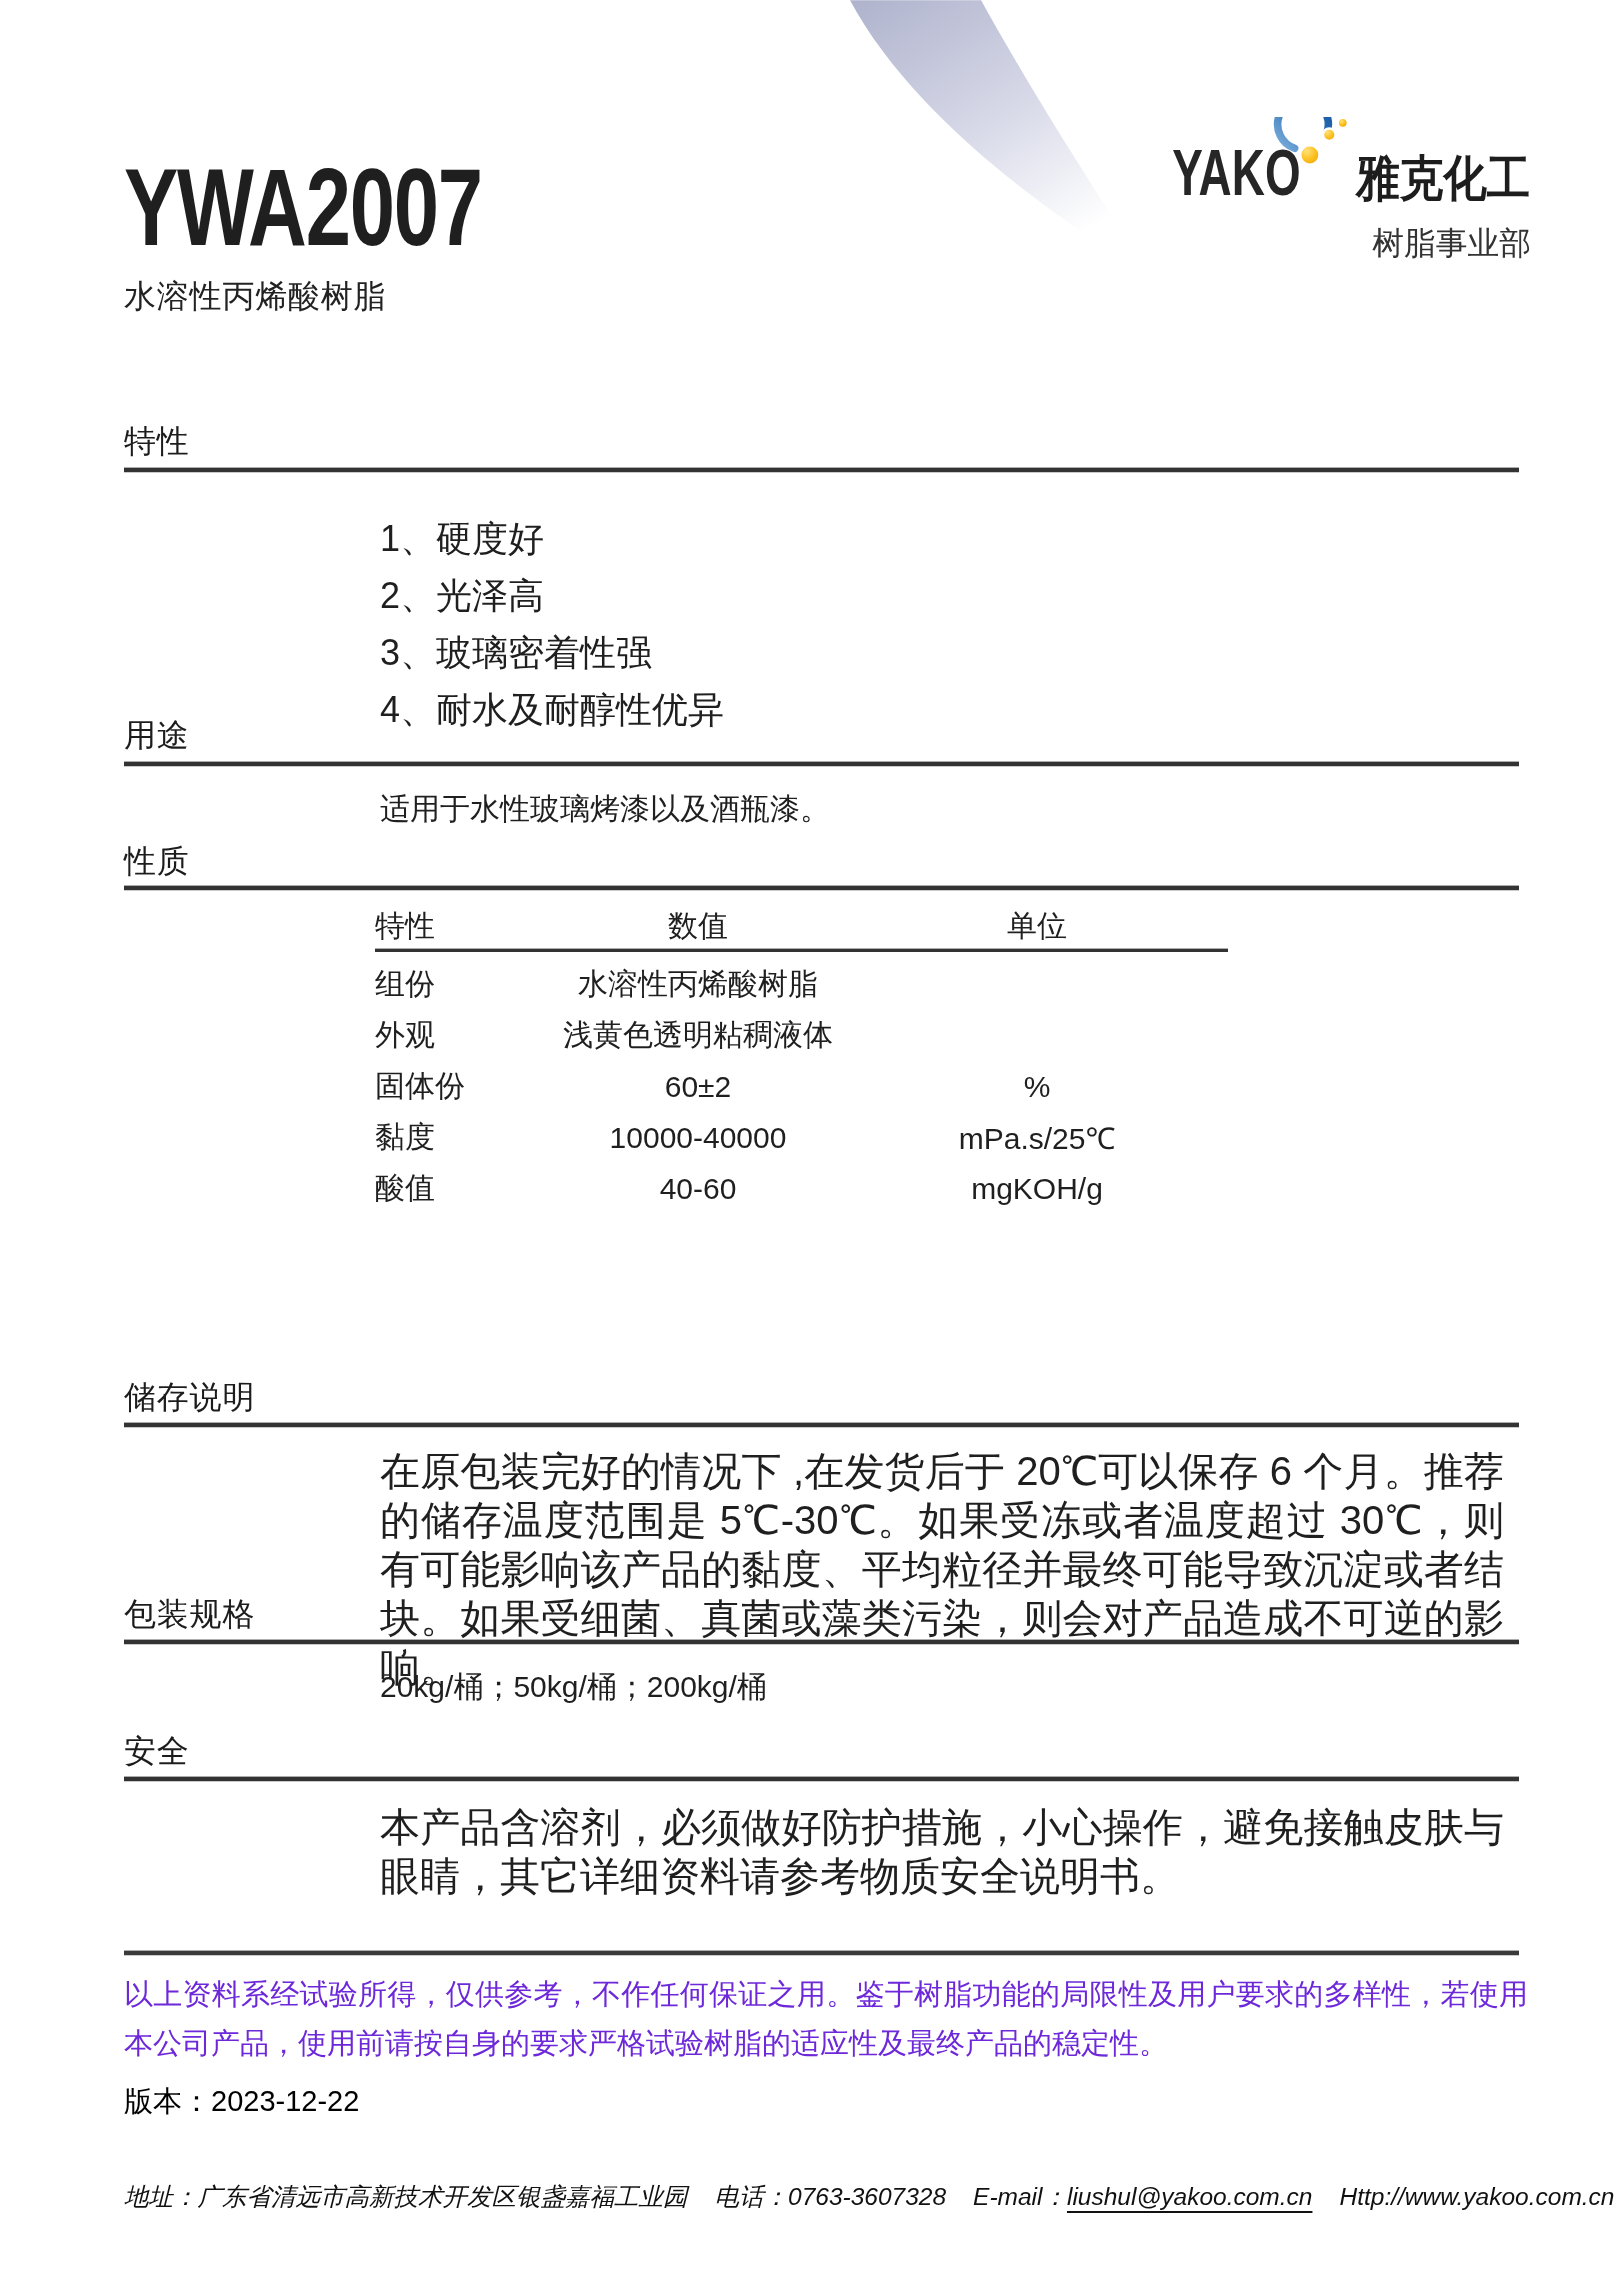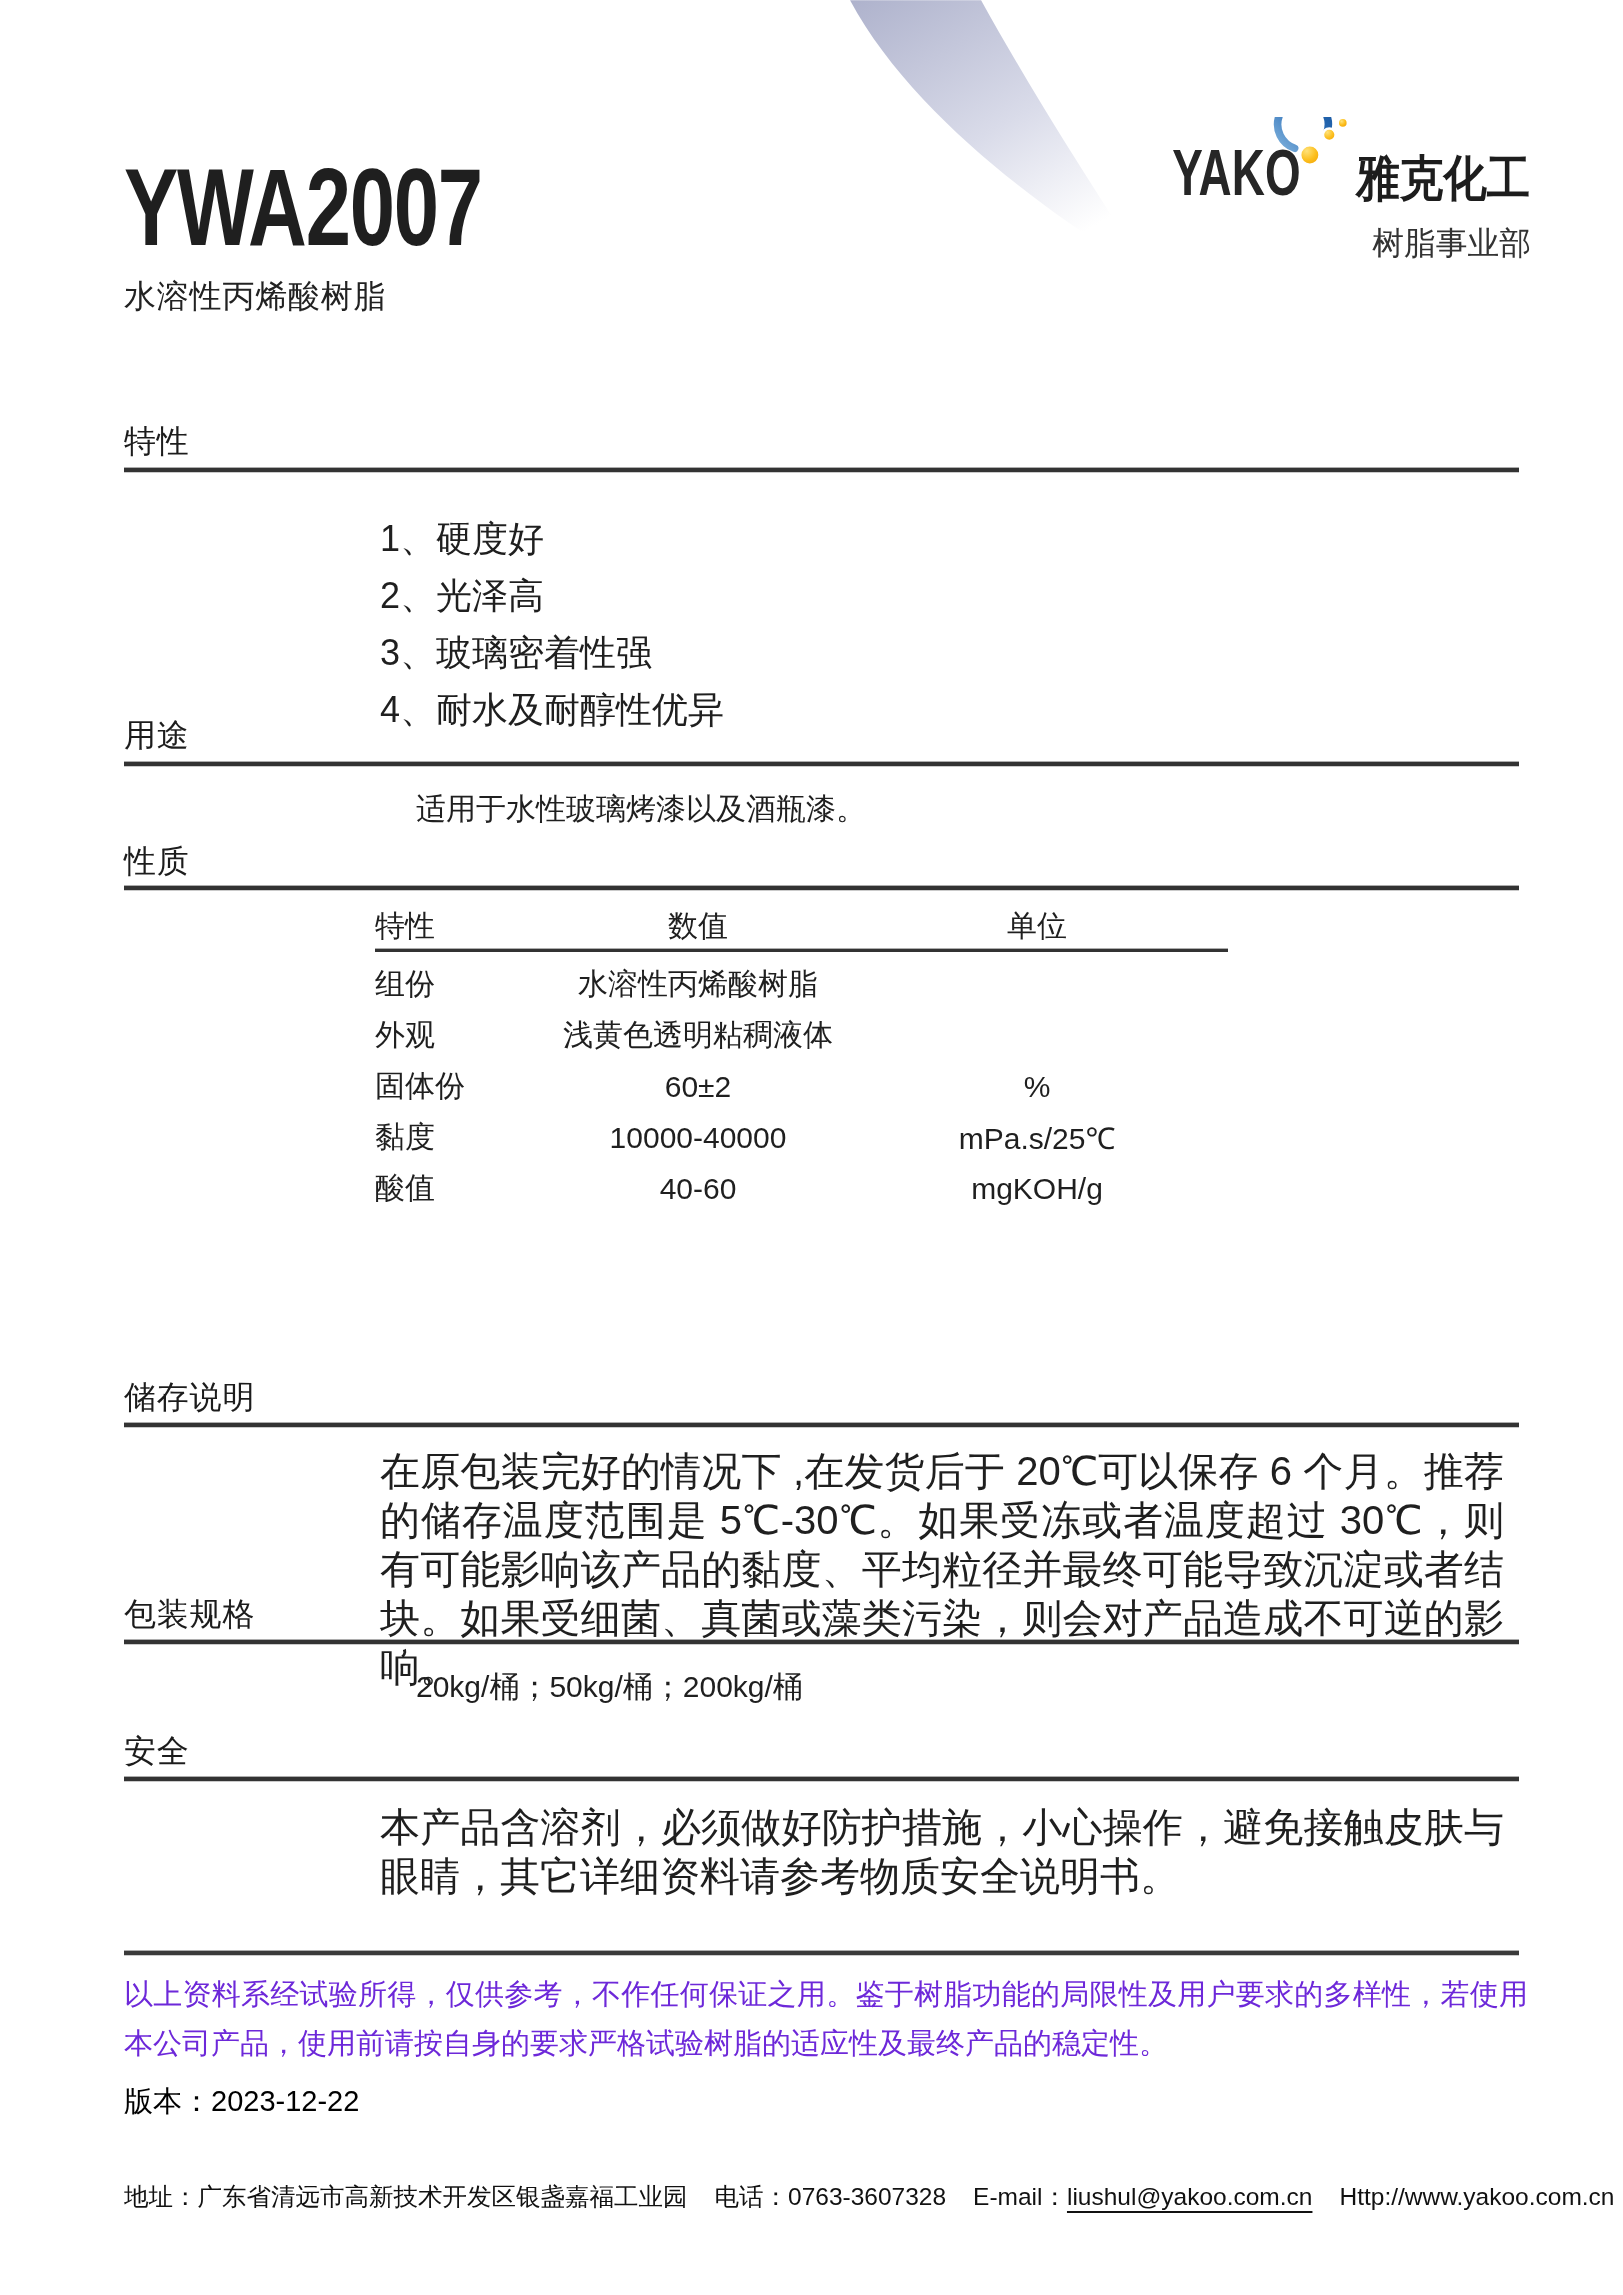--- a/index.html
+++ b/index.html
@@ -16,21 +16,21 @@
   .logo { left:1172px; top:117px; width:372px; height:152px; }
 
   
   .sec-h { left:124px; font-size:32px; color:#1c1c1c; letter-spacing:0.8px; white-space:nowrap; }
   .rule { left:124px; width:1395px; height:4.2px; background:#333333;
     box-shadow:0 -0.8px 0 #9a9a9a, 0 0.8px 0 #bdbdbd; }
 
   
   .feature-list { left:380px; top:510px; font-size:36px; line-height:57px; list-style:none; }
 
-  .body-text { font-size:30px; color:#1f1f1f;margin-left:36px; }
+  .body-text { font-size:30px; color:#1f1f1f; }
 
   
   .tbl-grid { display:grid; grid-template-columns:175px 296px 382px; align-items:center; }
   .tbl-head { left:375px; top:906px; width:853px; height:41px; font-size:30px; }
   .tbl-rule { left:375px; top:949px; width:853px; height:3.4px; background:#333;
     box-shadow:0 -0.8px 0 #9a9a9a; }
   .tbl-rows { left:375px; top:959px; width:853px; font-size:30px; }
   .tbl-row { height:51px; }
   .c-name { text-align:left; }
   .c-val, .c-unit { text-align:center; }
@@ -40,21 +40,21 @@
   
   .footer-rule { left:124px; top:1951px; width:1395px; height:4.2px; background:#3a3a3a;
     box-shadow:0 -0.8px 0 #9a9a9a, 0 0.8px 0 #bdbdbd; }
   .disclaimer { left:124px; top:1970px; width:1404px; font-size:29px; line-height:49px;
     color:#6d28d9; text-align:justify; }
   .version { left:124px; top:2082px; font-size:29px; color:#000000; }
   .contact { left:124px; top:2180px; width:1404px; font-size:24.5px; color:#111;
     display:flex; gap:27px; white-space:nowrap; align-items:baseline; }
   .email-link { color:#111; text-decoration:underline; text-underline-offset:6px;
     text-decoration-thickness:1.7px; cursor:pointer; }
-  .contact-item { display:inline-block; }
+  .contact-item { display:inline-block;font-style:italic; }
 </style>
 </head>
 <body>
 
 <svg class="abs swoosh" viewBox="0 0 440 345">
   <defs>
     <linearGradient id="swg" x1="0" y1="0" x2="0.65" y2="1">
       <stop offset="0" stop-color="#aeb2cc"></stop>
       <stop offset="0.55" stop-color="#d9dbe9"></stop>
       <stop offset="0.95" stop-color="#ffffff"></stop>

